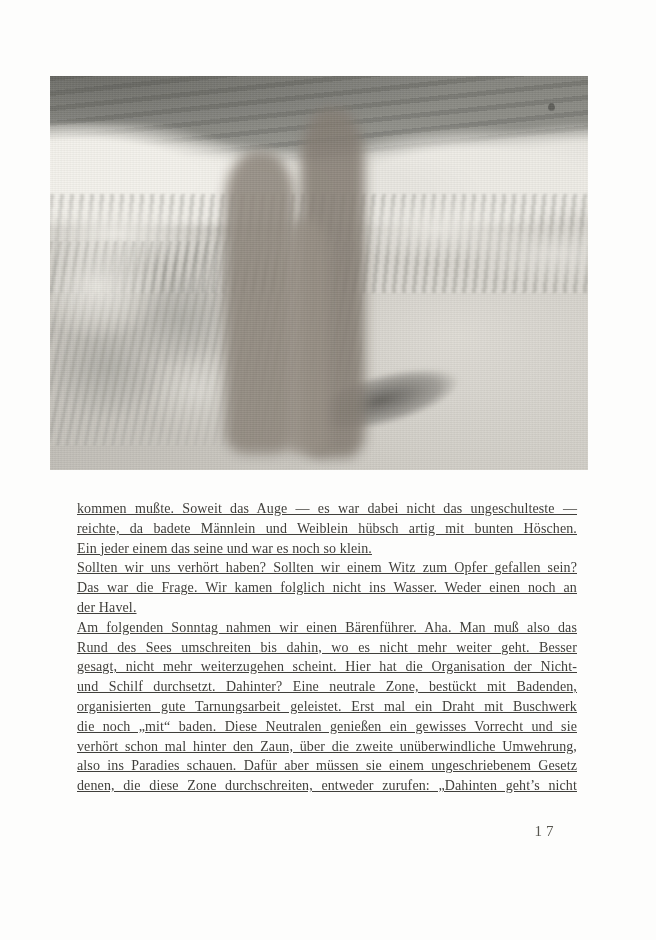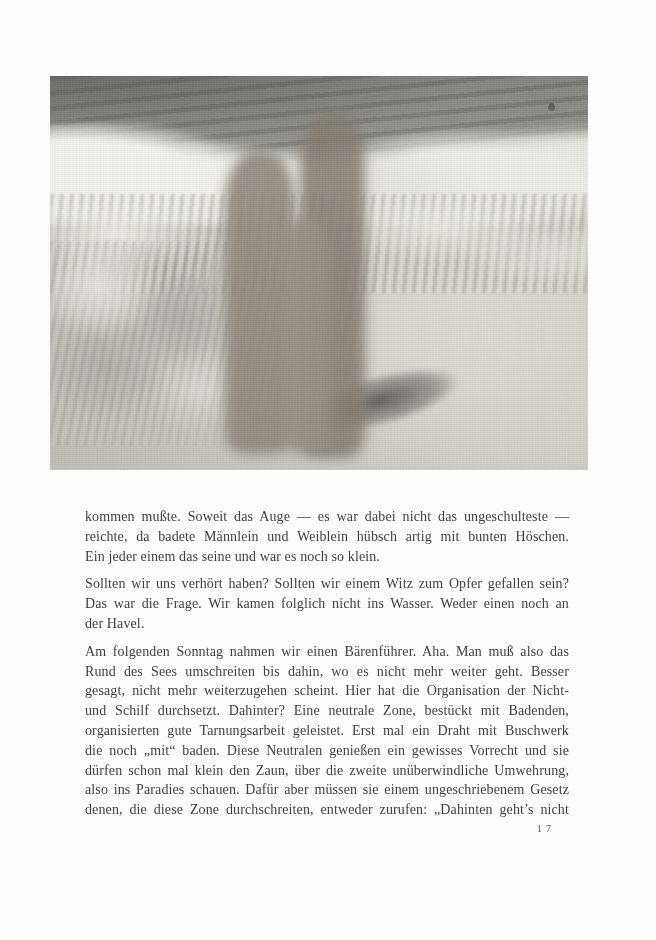--- a/index.html
+++ b/index.html
@@ -93,29 +93,29 @@
       repeating-linear-gradient(90deg, rgba(255,255,255,0.02)  0 1px, rgba(0,0,0,0.02) 2px 3px);
   }
 
   
   .textblock {
     position: absolute; left: 77px; top: 499px; width: 500px;
     font-size: 14px; line-height: 19.8px;
     color: #403f3b;
     letter-spacing: 0.12px;
   }
-  .para { margin: 8px; }
+  .para { margin: 0; text-decoration: underline; }
   .line { text-align: justify; text-align-last: justify; }
   .line.last { text-align-last: auto; }
 
   
   .page-number {
     position: absolute; left: 524px; top: 823px; width: 44px;
     text-align: center;
-    font-size: 10px; letter-spacing: 4px;
+    font-size: 15px; letter-spacing: 4px;
     color: #57564f;
   }
 </style>
 </head>
 <body>
 
 <div class="page">
 
   <div class="photo" title="Black-and-white beach photograph: blurred group standing on wet sand at the shoreline, breaking surf behind, distant swimmer upper right, long shadow cast on the sand">
     <div class="sea"></div>
@@ -143,21 +143,21 @@
       <div class="line">Das war die Frage. Wir kamen folglich nicht ins Wasser. Weder einen noch an</div>
       <div class="line last">der Havel.</div>
     </div>
     <div class="para">
       <div class="line">Am folgenden Sonntag nahmen wir einen Bärenführer. Aha. Man muß also das</div>
       <div class="line">Rund des Sees umschreiten bis dahin, wo es nicht mehr weiter geht. Besser</div>
       <div class="line">gesagt, nicht mehr weiterzugehen scheint. Hier hat die Organisation der Nicht-</div>
       <div class="line">und Schilf durchsetzt. Dahinter? Eine neutrale Zone, bestückt mit Badenden,</div>
       <div class="line">organisierten gute Tarnungsarbeit geleistet. Erst mal ein Draht mit Buschwerk</div>
       <div class="line">die noch „mit“ baden. Diese Neutralen genießen ein gewisses Vorrecht und sie</div>
-      <div class="line">dürfen schon mal klein den Zaun, über die zweite unüberwindliche Umwehrung,</div>
+      <div class="line">verhört schon mal hinter den Zaun, über die zweite unüberwindliche Umwehrung,</div>
       <div class="line">also ins Paradies schauen. Dafür aber müssen sie einem ungeschriebenem Gesetz</div>
       <div class="line">denen, die diese Zone durchschreiten, entweder zurufen: „Dahinten geht’s nicht</div>
     </div>
   </div>
 
   <div class="page-number">17</div>
 
 </div>
 
 </body></html>

